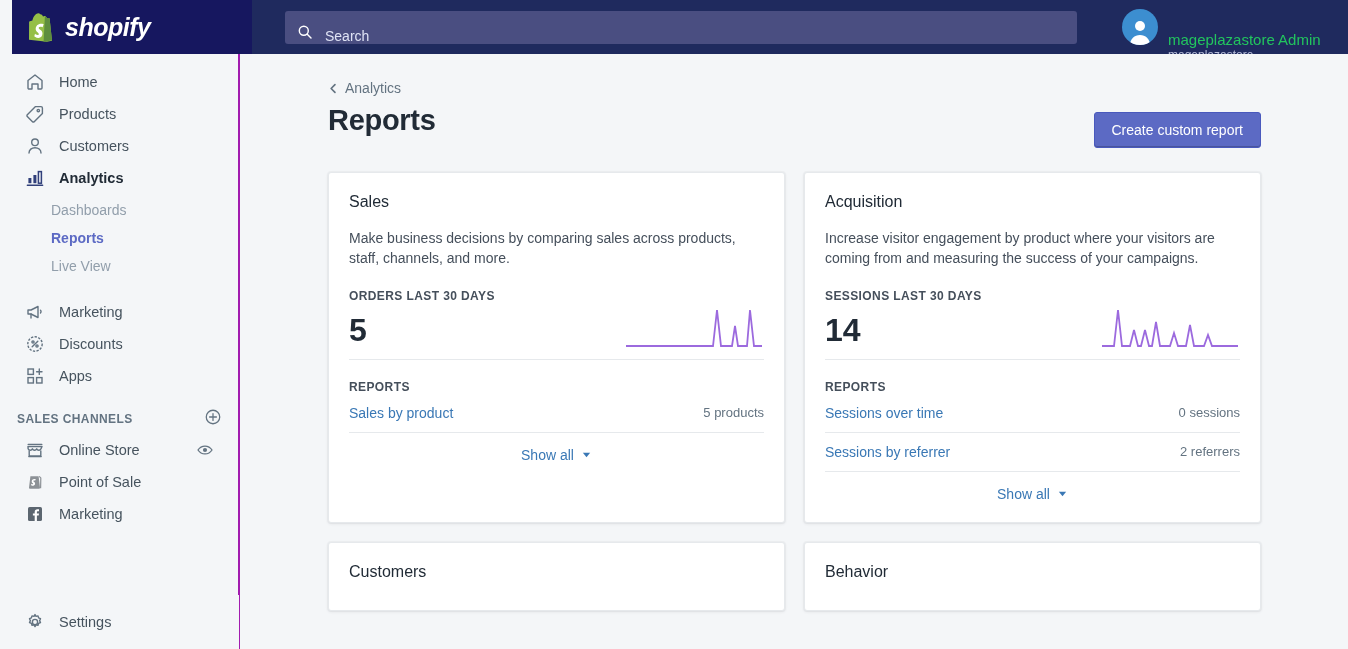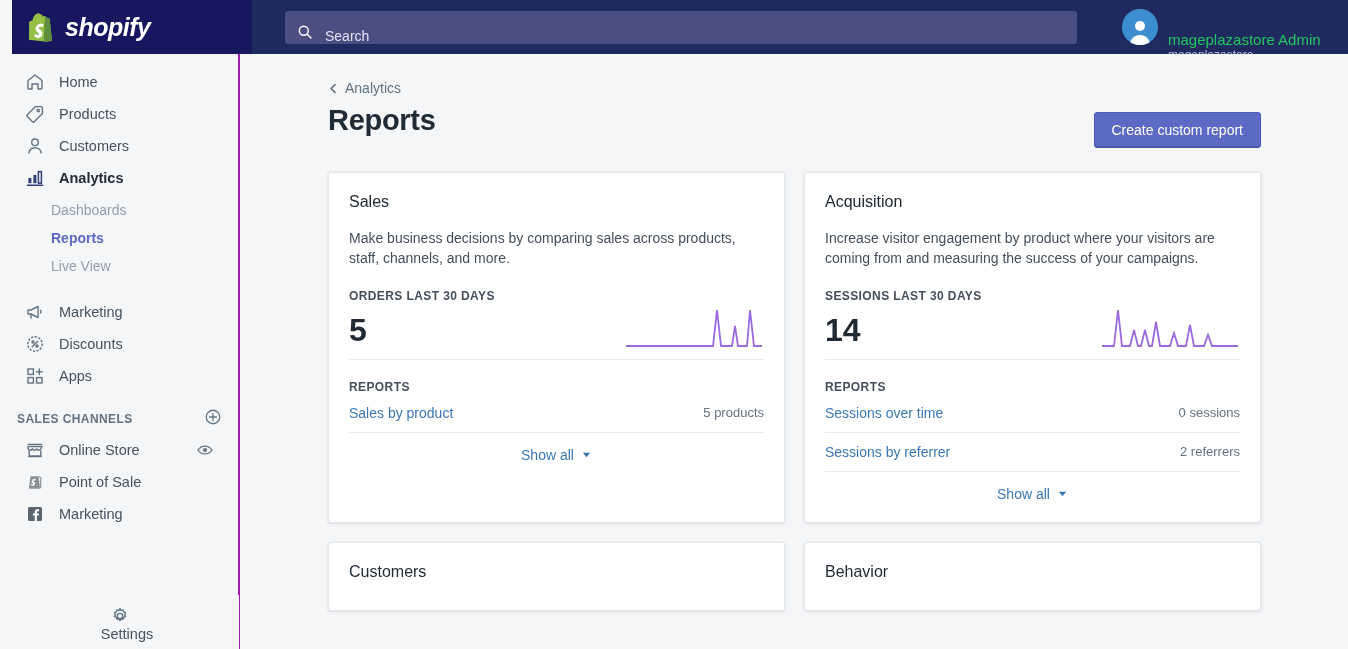--- a/index.html
+++ b/index.html
@@ -129,21 +129,21 @@
   .nav-trailing-icon {
     position: absolute; right: 16px;
     width: 18px; height: 18px; cursor: pointer;
   }
   .sidebar-bottom {
     position: absolute; bottom: 0; left: 0;
     width: 239px; height: 54px;
     background: #f4f6f8;
     display: flex; align-items: center;
   }
-  .sidebar-bottom .nav-item { width: 100%; flex-direction: column; }
+  .sidebar-bottom .nav-item { width: 100%; }
 
   
   .main {
     position: absolute; top: 54px; left: 240px;
     width: 1108px; height: 595px;
     background: #f4f6f8;
     overflow: hidden;
   }
   .page-inner { padding: 26px 87px 0 88px; }
   .breadcrumb {

